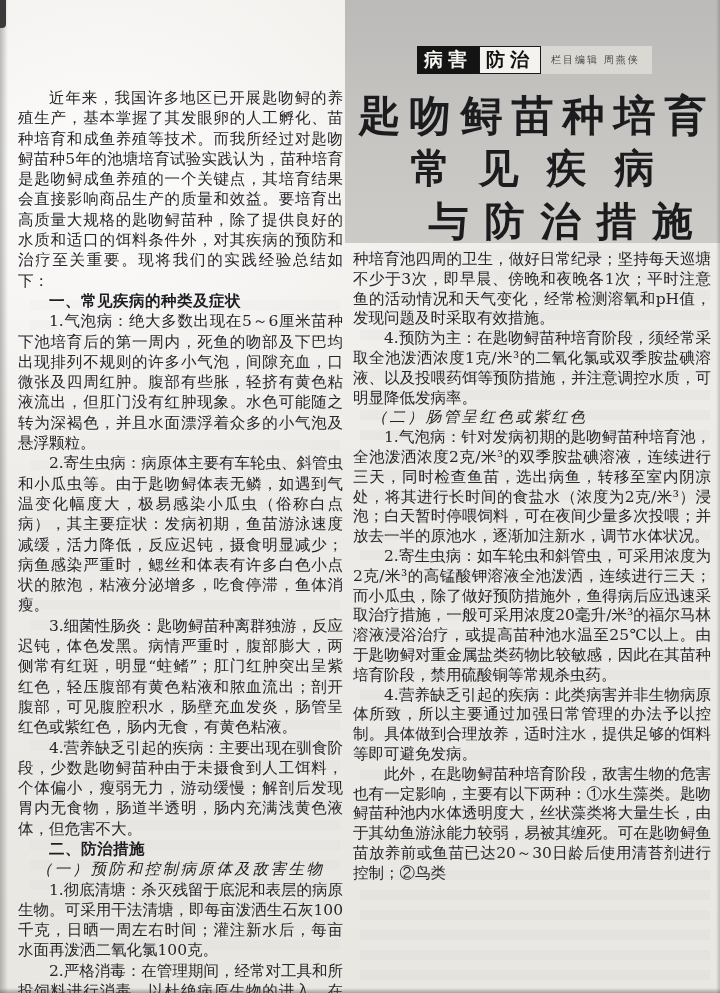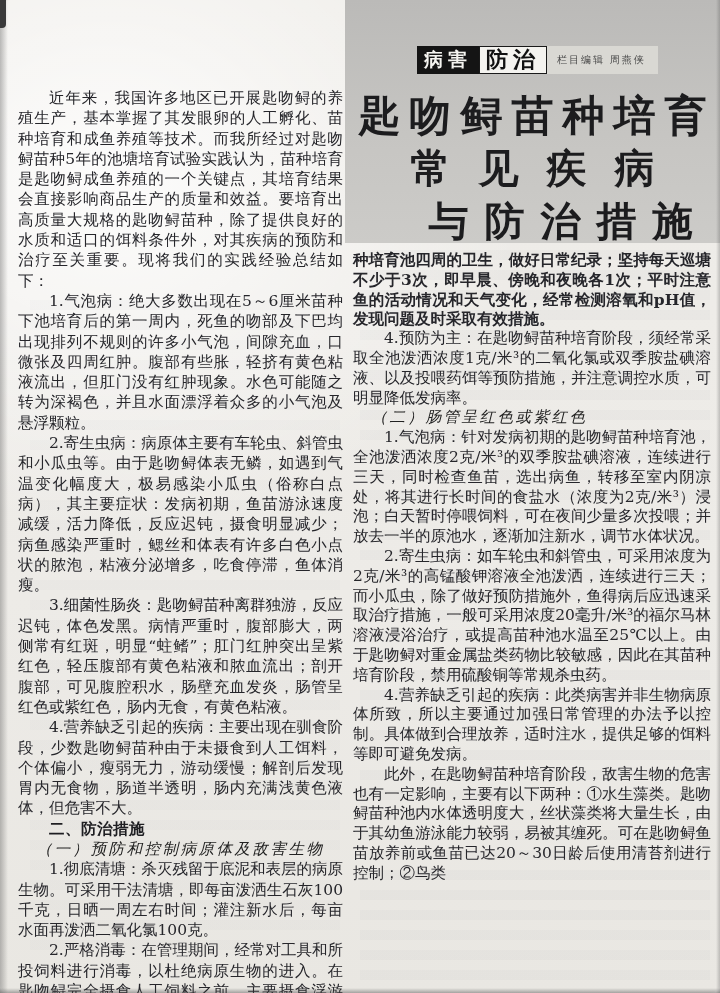--- a/index.html
+++ b/index.html
@@ -37,21 +37,21 @@
   }
   .badge-black{
     background:#141414;color:#f5f4f0;
     font-family:"Liberation Sans","DejaVu Sans",sans-serif;font-weight:bold;
     font-size:19px;line-height:28px;padding:0 7px;letter-spacing:5px;
     white-space:nowrap;
   }
   .badge-white{
     background:#f4f3ef;color:#111;border:1px solid #1a1a1a;
     font-family:"Liberation Sans","DejaVu Sans",sans-serif;font-weight:bold;
-    font-size:22px;line-height:26px;padding:0 6px;letter-spacing:5px;
+    font-size:19px;line-height:26px;padding:0 6px;letter-spacing:5px;
     white-space:nowrap;
   }
   .editor-strip{
     background:#d9d8d3;color:#4a4a4a;
     font-family:"Liberation Sans","DejaVu Sans",sans-serif;
     font-size:10px;line-height:28px;padding:0 12px 0 10px;letter-spacing:2px;
     white-space:nowrap;
   }
   .title-line{
     position:absolute;left:0;width:375px;text-align:center;color:#1c1c1e;
@@ -64,21 +64,21 @@
 
   
   .col{
     position:absolute;color:#26262b;
     text-align:justify;text-justify:inter-ideograph;
   }
   .col p{margin:0;padding:0;}
   .col-left{left:18px;top:88px;width:325px;font-size:15.5px;line-height:20.3px;}
   .col-right{left:353px;top:250px;width:358px;font-size:15.5px;line-height:19.8px;}
   .indent{text-indent:2em;}
-  .no-indent{text-indent:0;font-weight:bold;}
+  .no-indent{text-indent:0;}
   .h-bold{
     font-family:"Liberation Sans","DejaVu Sans",sans-serif;
     font-weight:bold;text-indent:2em;letter-spacing:.5px;color:#1e1e22;
   }
   .h-kai{
     font-style:italic;font-weight:500;text-indent:1.2em;letter-spacing:2.5px;color:#222;
   }
   
   .smudge{position:absolute;pointer-events:none;z-index:1;}
   .smudge1{left:360px;top:250px;width:350px;height:730px;
@@ -105,20 +105,21 @@
       <span class="badge-white">防治</span>
       <span class="editor-strip">栏目编辑  周燕侠</span>
     </div>
     <div class="title-line title-line2">常见疾病</div>
     <div class="title-line title-line1">匙吻鲟苗种培育</div>
     <div class="title-line title-line3">与防治措施</div>
   </div>
 
   <div class="col col-left">
     <p class="indent">近年来，我国许多地区已开展匙吻鲟的养殖生产，基本掌握了其发眼卵的人工孵化、苗种培育和成鱼养殖等技术。而我所经过对匙吻鲟苗种5年的池塘培育试验实践认为，苗种培育是匙吻鲟成鱼养殖的一个关键点，其培育结果会直接影响商品生产的质量和效益。要培育出高质量大规格的匙吻鲟苗种，除了提供良好的水质和适口的饵料条件外，对其疾病的预防和治疗至关重要。现将我们的实践经验总结如下：</p>
+    <p class="h-bold">一、常见疾病的种类及症状</p>
     <p class="indent">1.气泡病：绝大多数出现在5～6厘米苗种下池培育后的第一周内，死鱼的吻部及下巴均出现排列不规则的许多小气泡，间隙充血，口微张及四周红肿。腹部有些胀，轻挤有黄色粘液流出，但肛门没有红肿现象。水色可能随之转为深褐色，并且水面漂浮着众多的小气泡及悬浮颗粒。</p>
     <p class="indent">2.寄生虫病：病原体主要有车轮虫、斜管虫和小瓜虫等。由于匙吻鲟体表无鳞，如遇到气温变化幅度大，极易感染小瓜虫（俗称白点病），其主要症状：发病初期，鱼苗游泳速度减缓，活力降低，反应迟钝，摄食明显减少；病鱼感染严重时，鳃丝和体表有许多白色小点状的脓泡，粘液分泌增多，吃食停滞，鱼体消瘦。</p>
     <p class="indent">3.细菌性肠炎：匙吻鲟苗种离群独游，反应迟钝，体色发黑。病情严重时，腹部膨大，两侧常有红斑，明显“蛀鳍”；肛门红肿突出呈紫红色，轻压腹部有黄色粘液和脓血流出；剖开腹部，可见腹腔积水，肠壁充血发炎，肠管呈红色或紫红色，肠内无食，有黄色粘液。</p>
     <p class="indent">4.营养缺乏引起的疾病：主要出现在驯食阶段，少数匙吻鲟苗种由于未摄食到人工饵料，个体偏小，瘦弱无力，游动缓慢；解剖后发现胃内无食物，肠道半透明，肠内充满浅黄色液体，但危害不大。</p>
     <p class="h-bold">二、防治措施</p>
     <p class="h-kai">（一）预防和控制病原体及敌害生物</p>
     <p class="indent">1.彻底清塘：杀灭残留于底泥和表层的病原生物。可采用干法清塘，即每亩泼洒生石灰100千克，日晒一周左右时间；灌注新水后，每亩水面再泼洒二氧化氯100克。</p>
     <p class="indent">2.严格消毒：在管理期间，经常对工具和所投饲料进行消毒，以杜绝病原生物的进入。在匙吻鲟完全摄食人工饲料之前，主要摄食浮游动物，须对饵料培育池捞出的“红虫”加入适量的盐进行浸泡消毒；而对经常使用的生产工具，须用50克/米³高锰酸钾水溶液浸泡。</p>
 
   </div>

